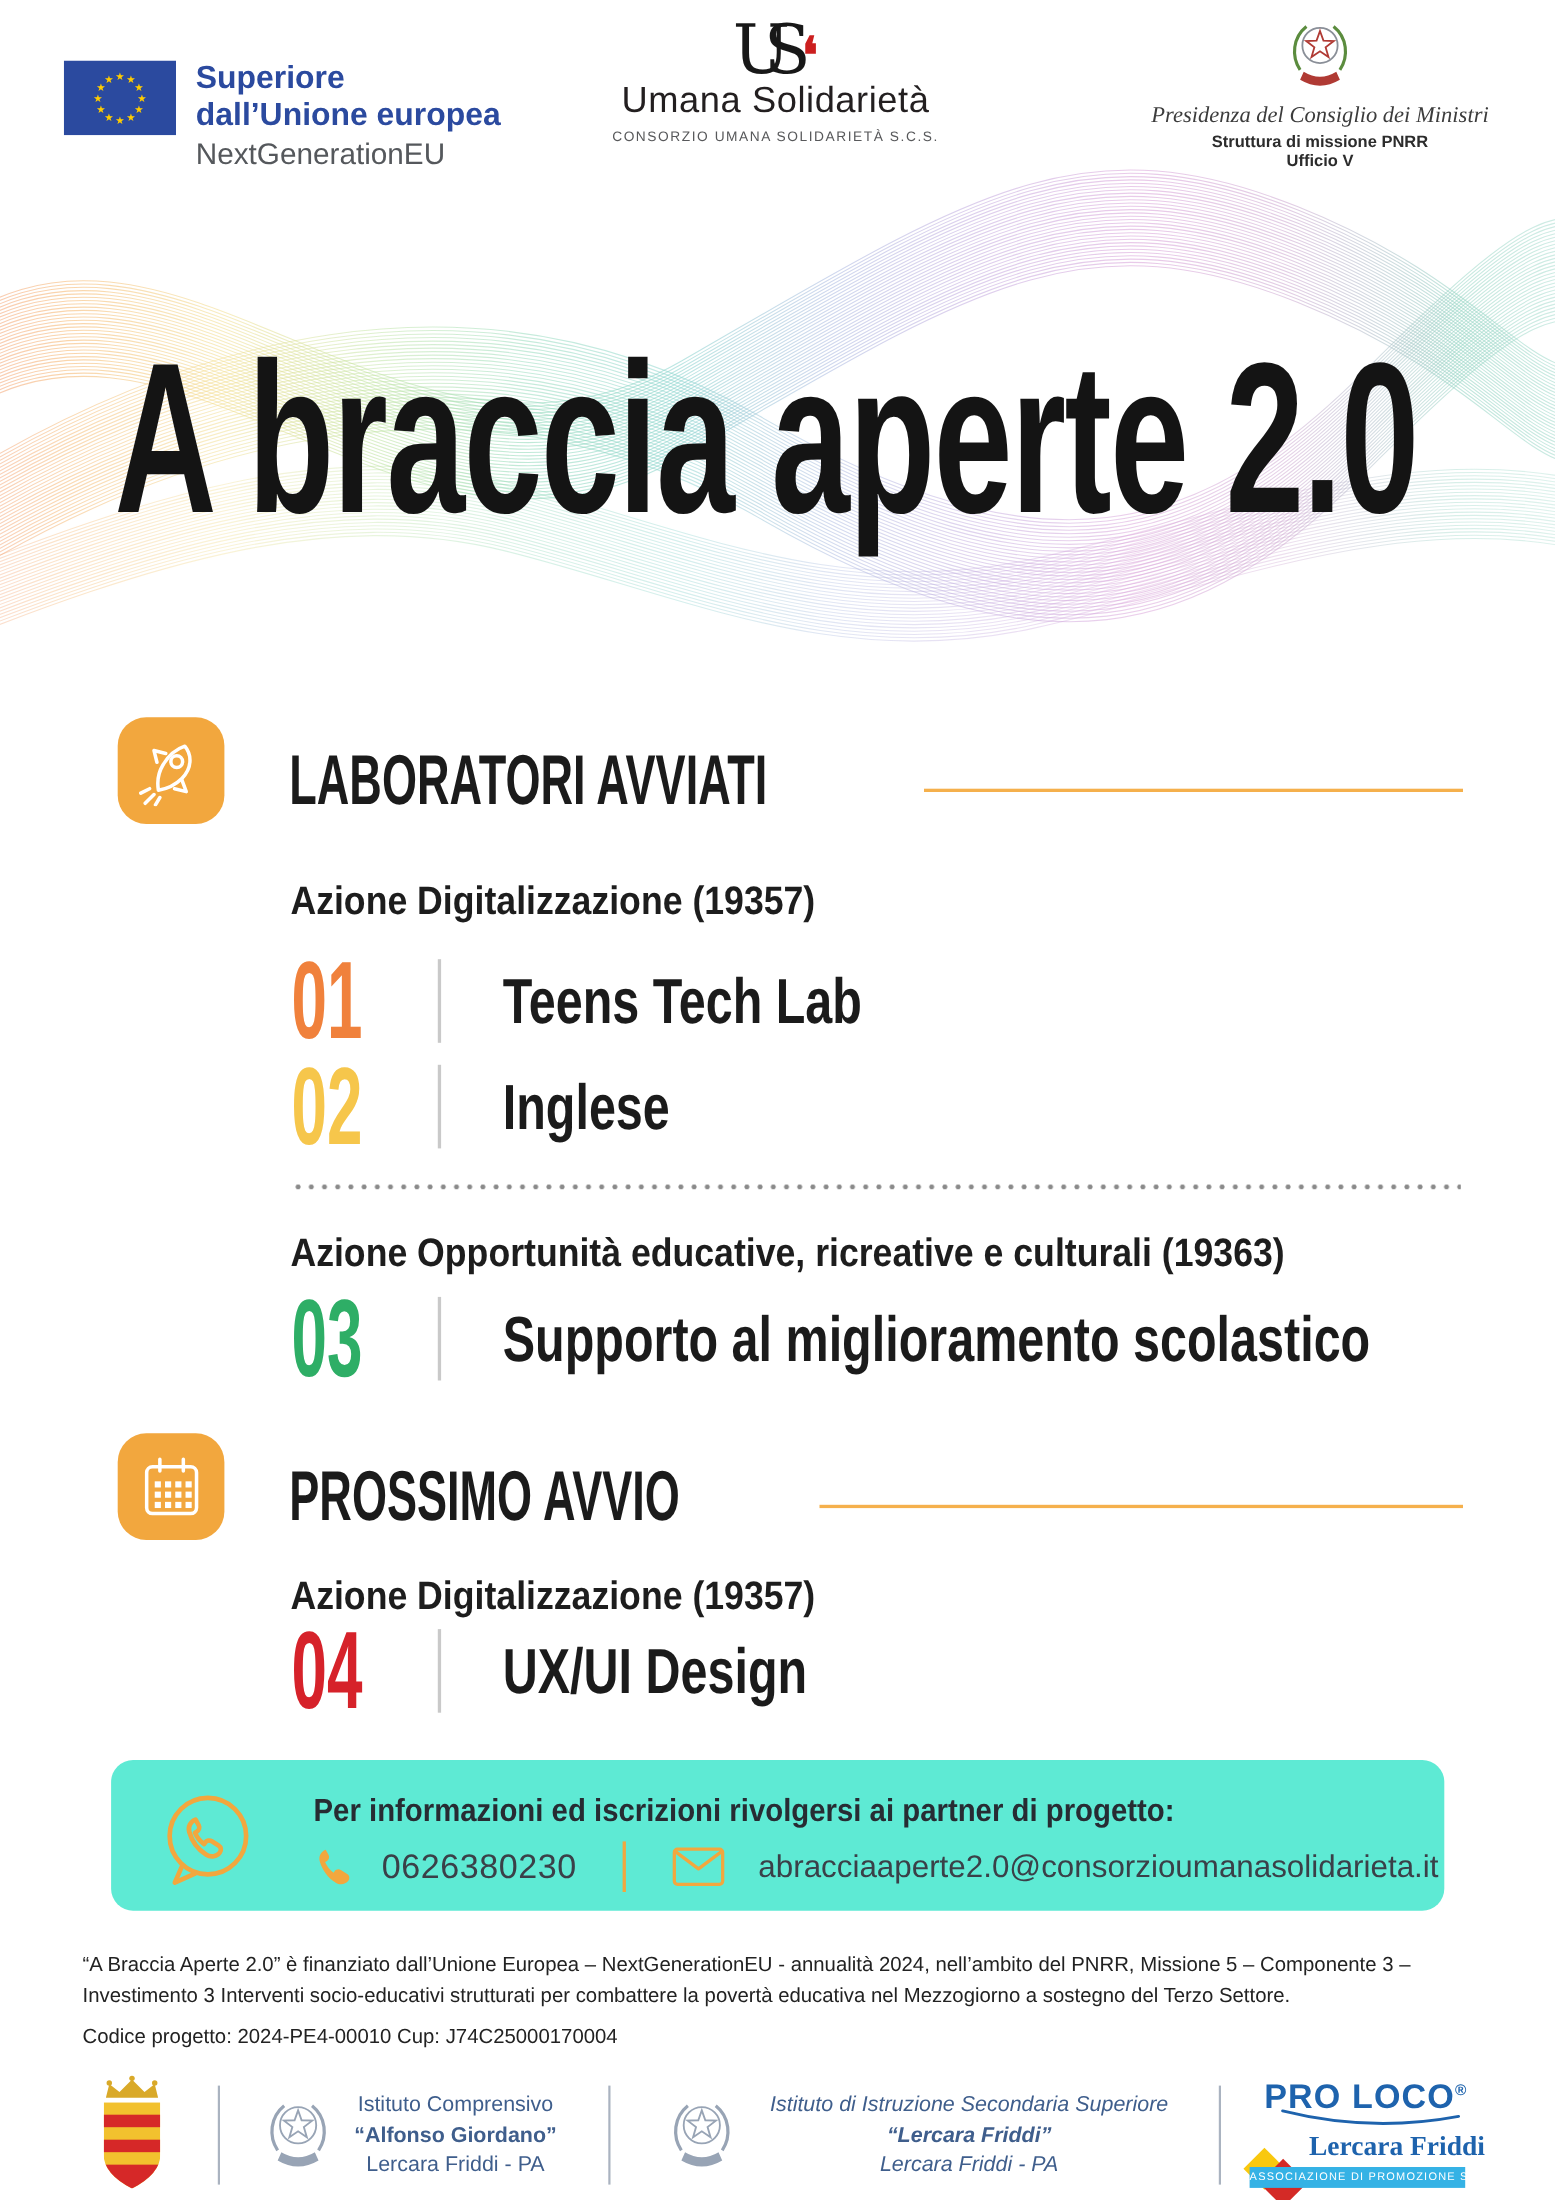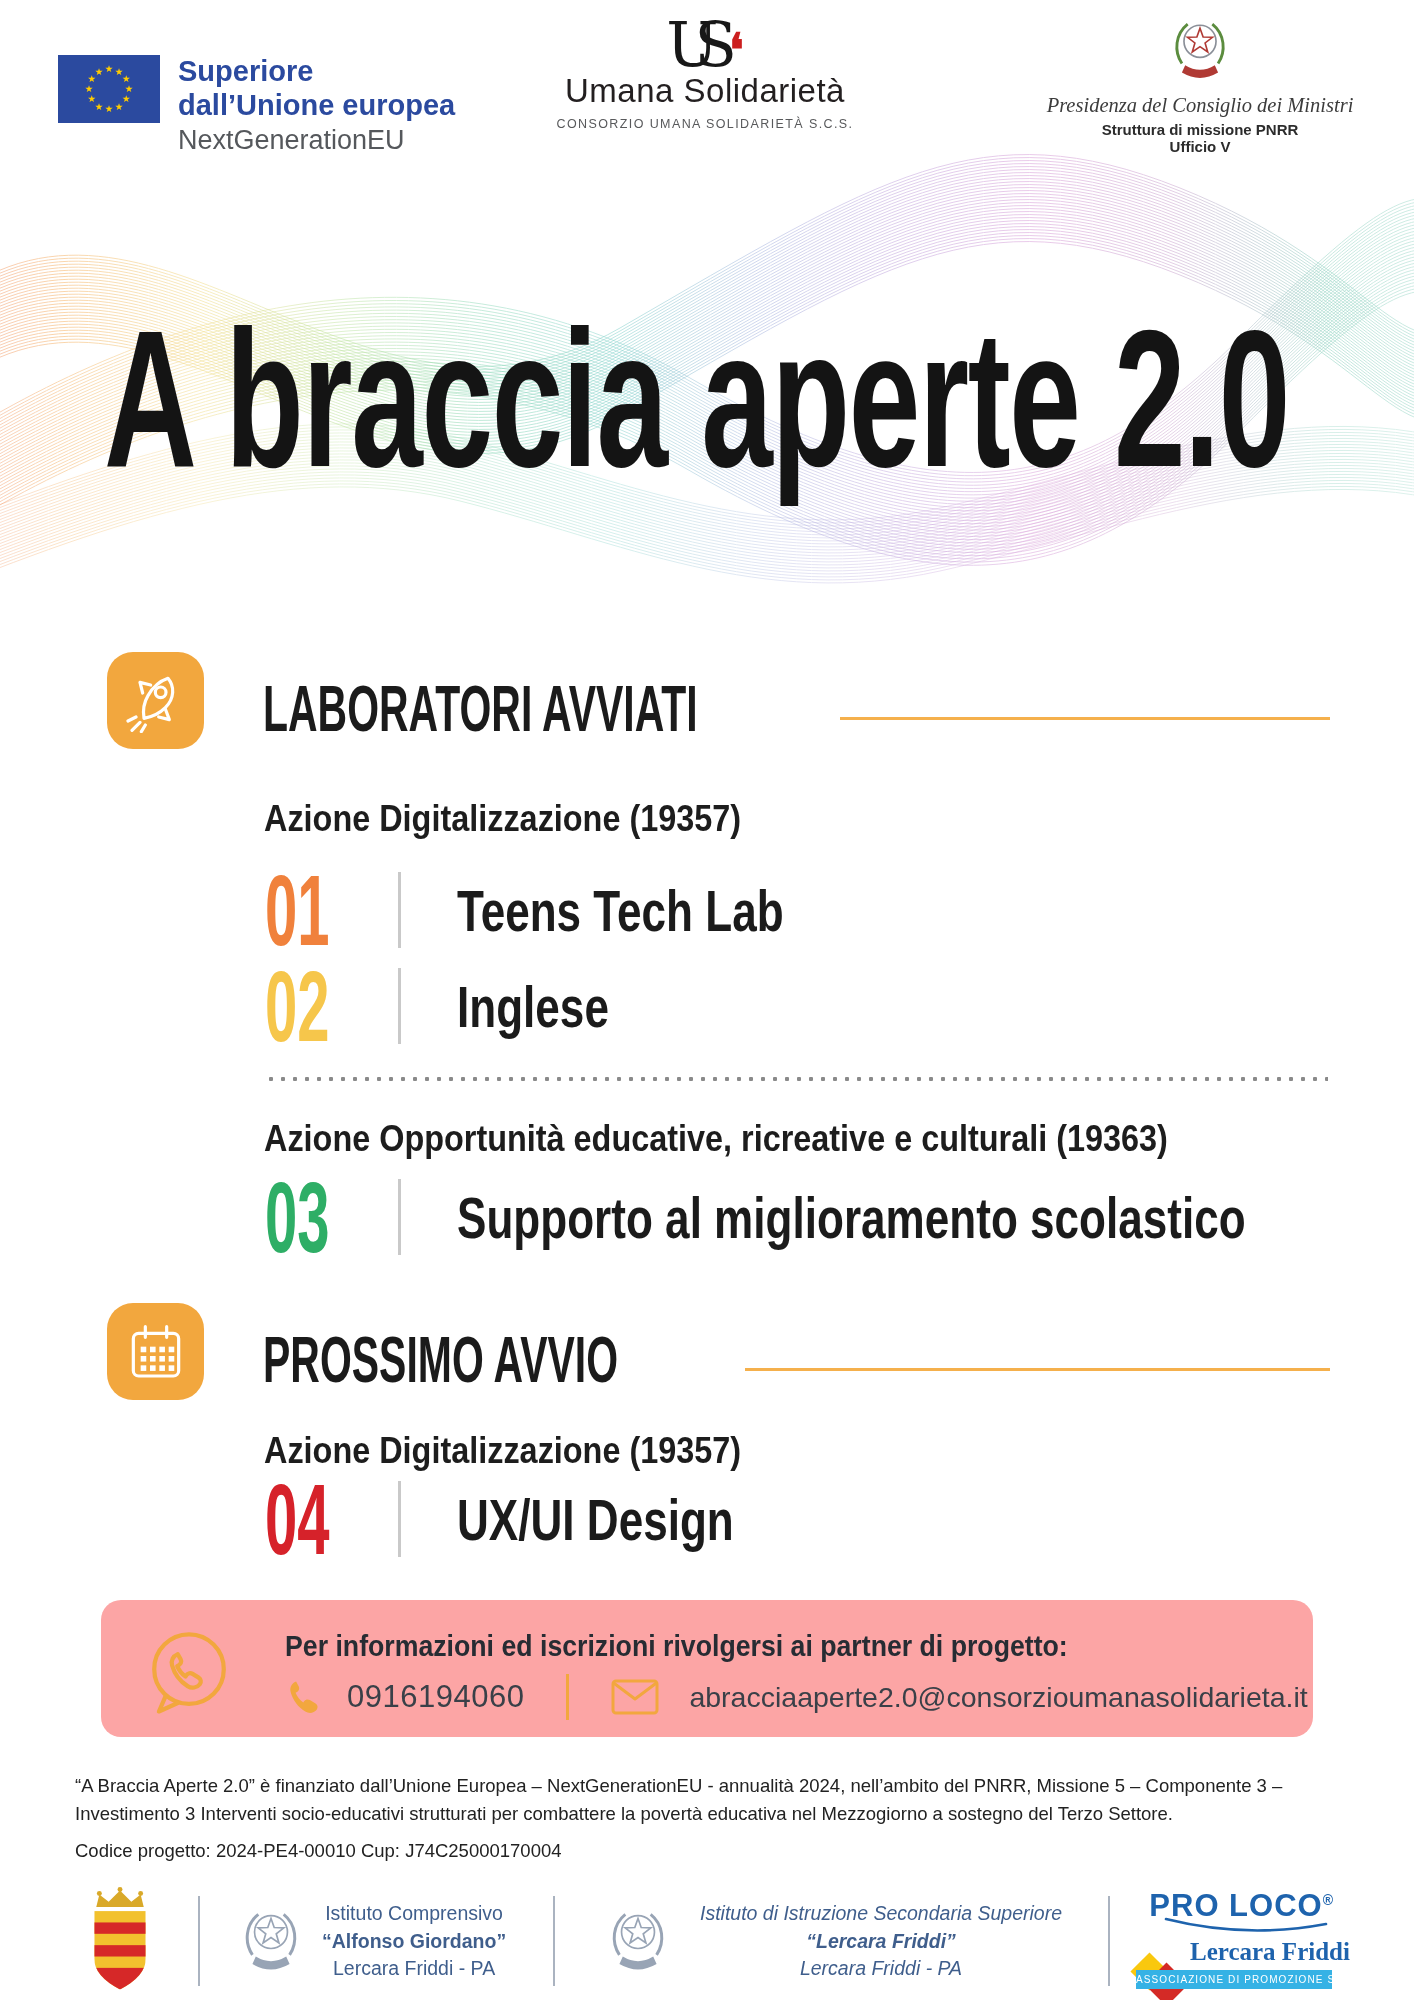--- a/index.html
+++ b/index.html
@@ -49,21 +49,21 @@
   .course-div{width:3px;height:76px;background:#c9c9c9;margin-right:56px;flex:none;}
   .course-title{font-size:58px;font-weight:bold;color:#1b1b1b;white-space:nowrap;
                 transform:scaleX(.76);transform-origin:left center;}
 
   .dots{position:absolute;left:265px;top:1076px;width:1063px;height:6px;
         background-image:radial-gradient(circle,#8a8a8a 2px,transparent 2.5px);
         background-size:12px 6px;background-repeat:repeat-x;}
 
   
   .contact-box{position:absolute;left:101px;top:1600px;width:1212px;height:137px;
-               background:#fca5a5;border-radius:20px;}
+               background:#5eead4;border-radius:20px;}
   .bubble-icon{position:absolute;left:40px;top:25px;width:96px;height:94px;}
   .contact-heading{position:absolute;left:184px;top:30px;font-size:29px;font-weight:bold;color:#272c33;
                    white-space:nowrap;transform:scaleX(.92);transform-origin:left top;}
   .contact-row{position:absolute;left:184px;top:74px;display:flex;align-items:center;}
   .phone-glyph{width:44px;height:44px;margin-right:18px;flex:none;}
   .contact-phone{font-size:31px;color:#3a4048;letter-spacing:.5px;}
   .contact-vdiv{width:3px;height:46px;background:#F2A73E;margin:0 42px;flex:none;}
   .mail-glyph{width:48px;height:36px;margin-right:30px;flex:none;}
   .contact-email{font-size:28.5px;color:#3a4048;}
 
@@ -321,21 +321,21 @@
     <svg class="bubble-icon" viewBox="0 0 100 100" fill="none" stroke="#F2A73E" stroke-width="4.5" stroke-linecap="round" stroke-linejoin="round">
       <circle cx="50" cy="47" r="37"></circle>
       <path d="M25 76 L18 92 L38 83"></path>
       <path d="M38 31 c-5 2 -7.5 7 -6 12 c2.5 9 8.5 17 16.5 22 c4.5 2.8 10 1.8 13 -2 c1.8 -2.3 1.2 -5.5 -1.2 -7 l-6.5 -4 c-2.2 -1.4 -5 -0.8 -6.5 1.3 l-1 1.4 c-3.8 -2.6 -7 -6.6 -8.8 -11 l1.6 -0.9 c2.3 -1.3 3.2 -4 2 -6.3 l-3 -5.5 z"></path>
     </svg>
     <div class="contact-heading">Per informazioni ed iscrizioni rivolgersi ai partner di progetto:</div>
     <div class="contact-row">
       <svg class="phone-glyph" viewBox="0 0 40 40">
         <path fill="#F2A73E" d="M10 6 c-4 1.6 -6 5.6 -4.8 9.6 c2 7.2 6.8 13.6 13.2 17.6 c3.6 2.2 8 1.4 10.4 -1.6 c1.4 -1.8 1 -4.4 -1 -5.6 l-5.2 -3.2 c-1.8 -1.1 -4 -0.6 -5.2 1 l-0.8 1.1 c-3 -2.1 -5.6 -5.3 -7 -8.8 l1.3 -0.7 c1.8 -1 2.6 -3.2 1.6 -5 l-2.4 -4.4 z"></path>
       </svg>
-      <div class="contact-phone">0916194060</div>
+      <div class="contact-phone">0626380230</div>
       <div class="contact-vdiv"></div>
       <svg class="mail-glyph" viewBox="0 0 48 36" fill="none" stroke="#F2A73E" stroke-width="3" stroke-linecap="round" stroke-linejoin="round">
         <rect x="2" y="2" width="44" height="32" rx="3"></rect>
         <path d="M4 5 L24 20 L44 5"></path>
       </svg>
       <div class="contact-email">abracciaaperte2.0@consorzioumanasolidarieta.it</div>
     </div>
   </div>
 
   <div class="legal-par">“A Braccia Aperte 2.0” è finanziato dall’Unione Europea – NextGenerationEU - annualità 2024, nell’ambito del PNRR, Missione 5 – Componente 3 – Investimento 3 Interventi socio-educativi strutturati per combattere la povertà educativa nel Mezzogiorno a sostegno del Terzo Settore.</div>

